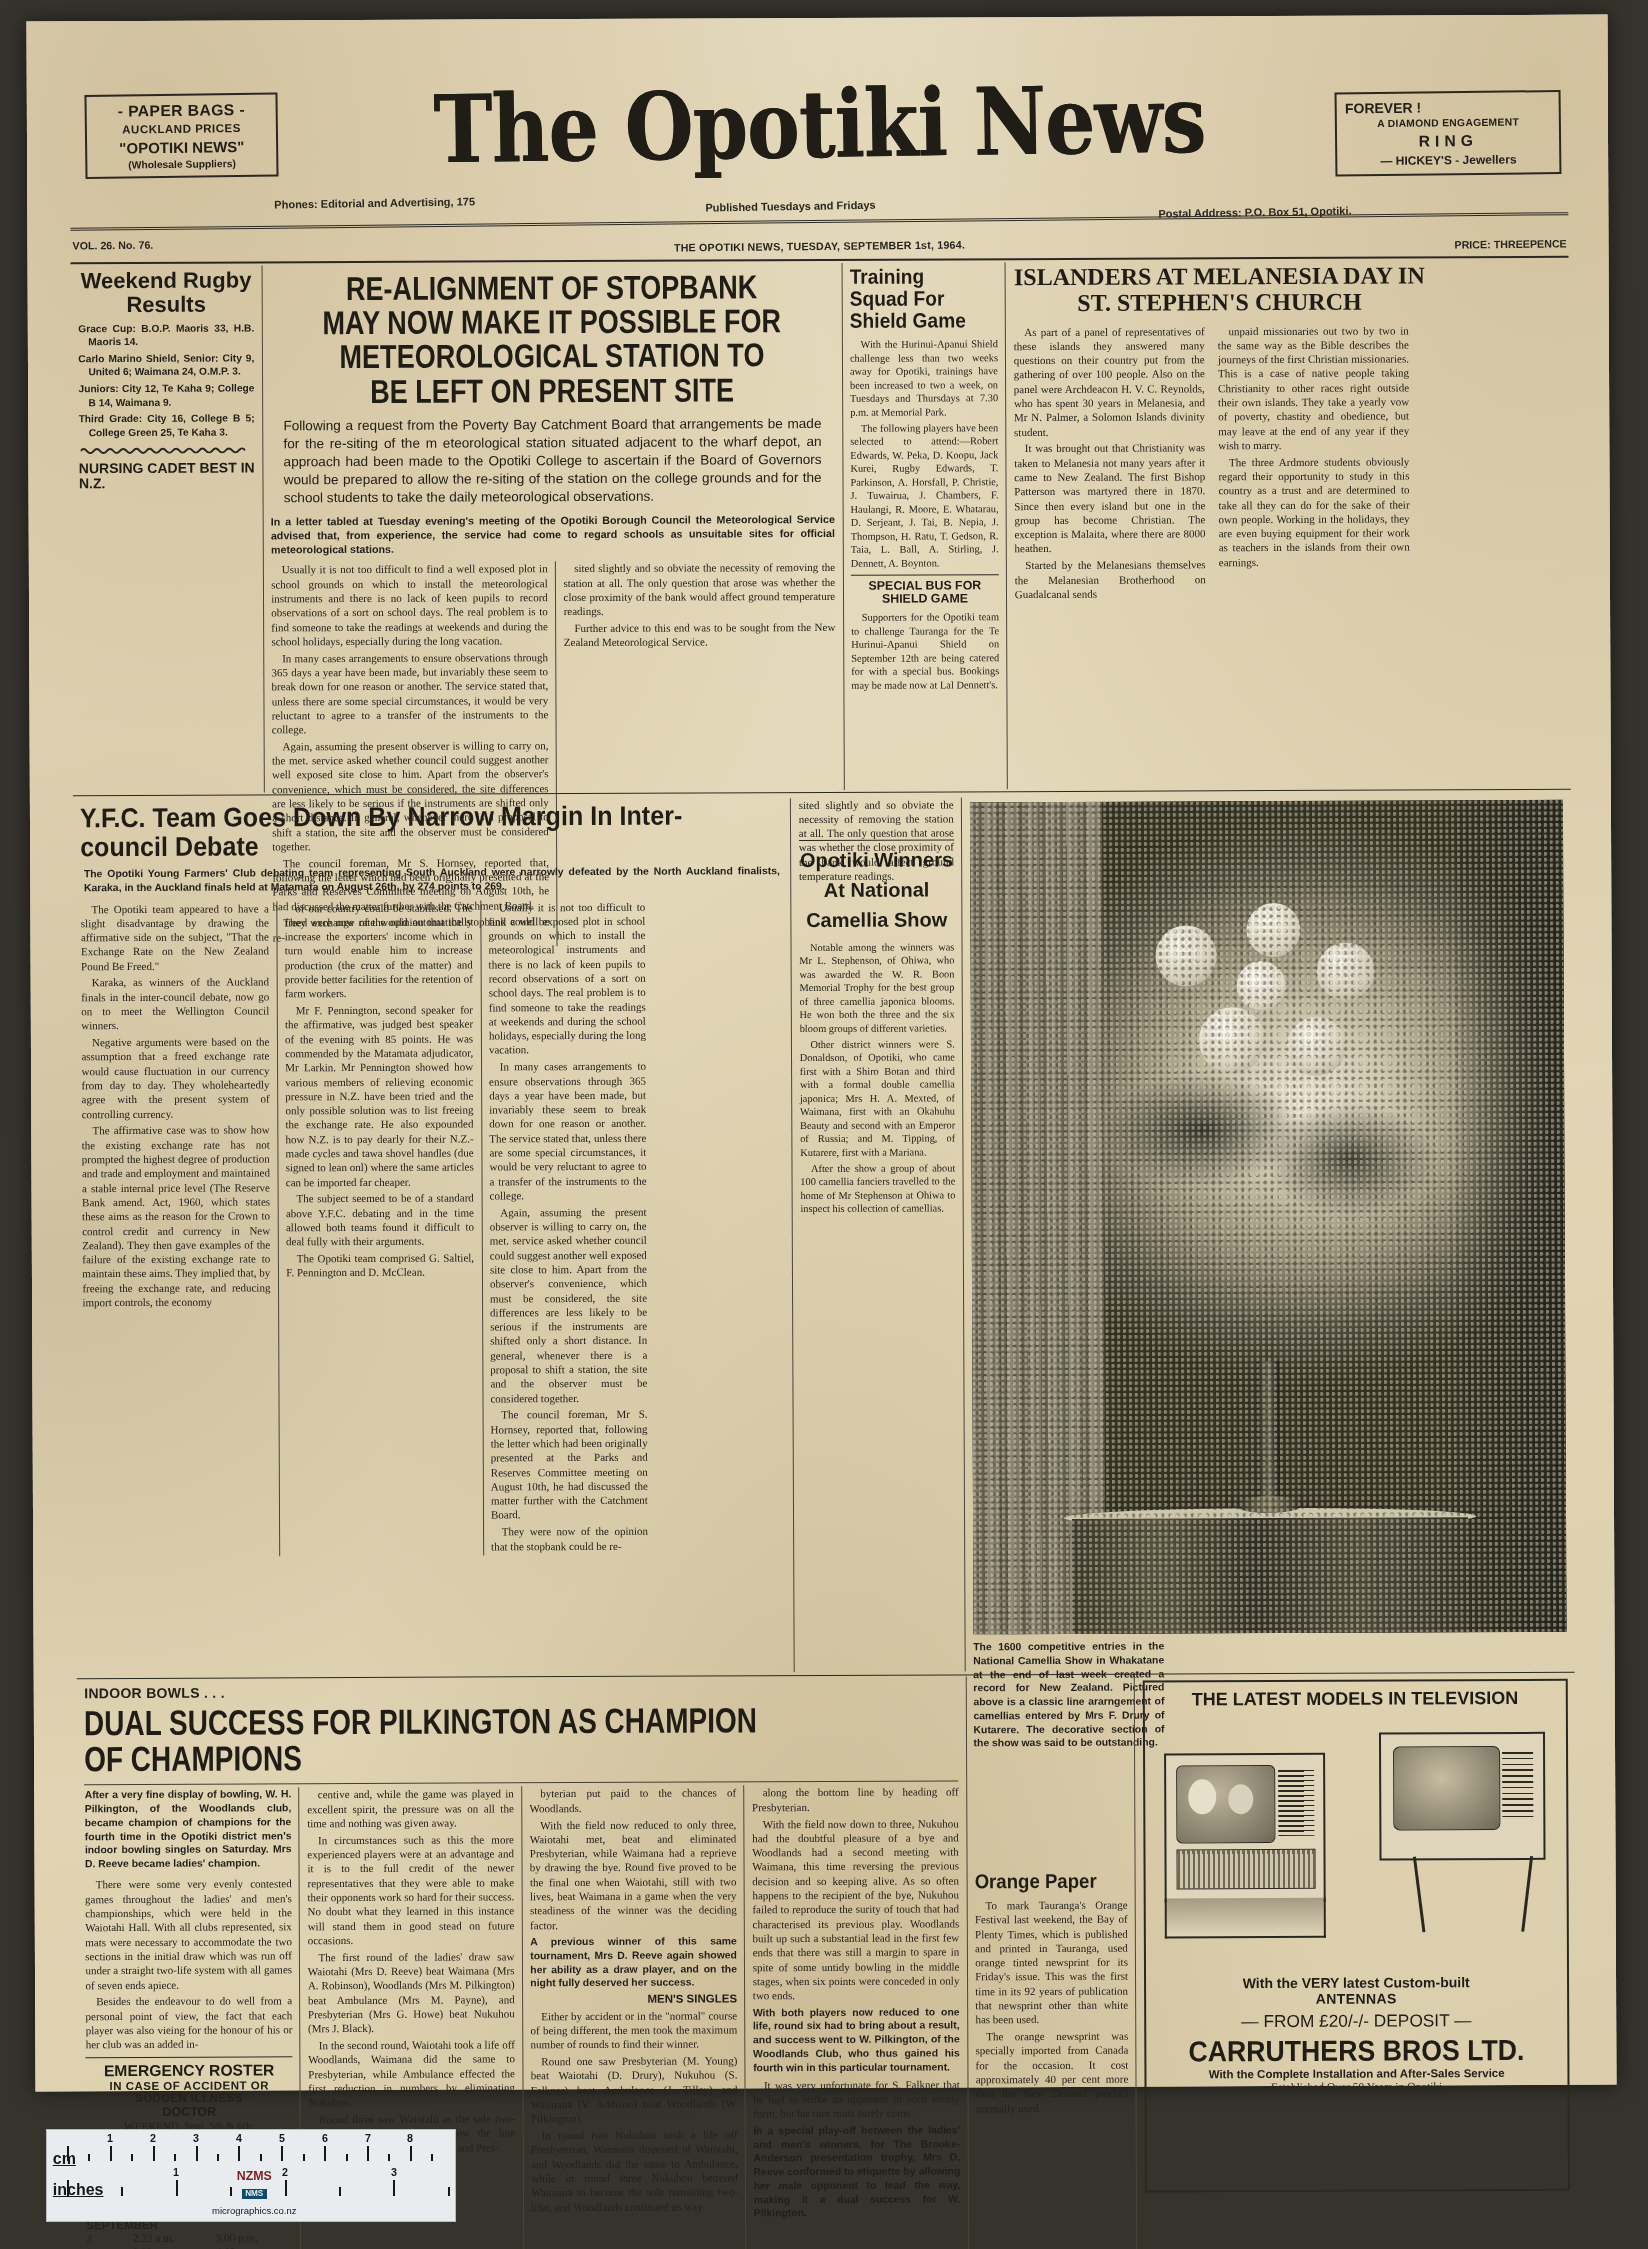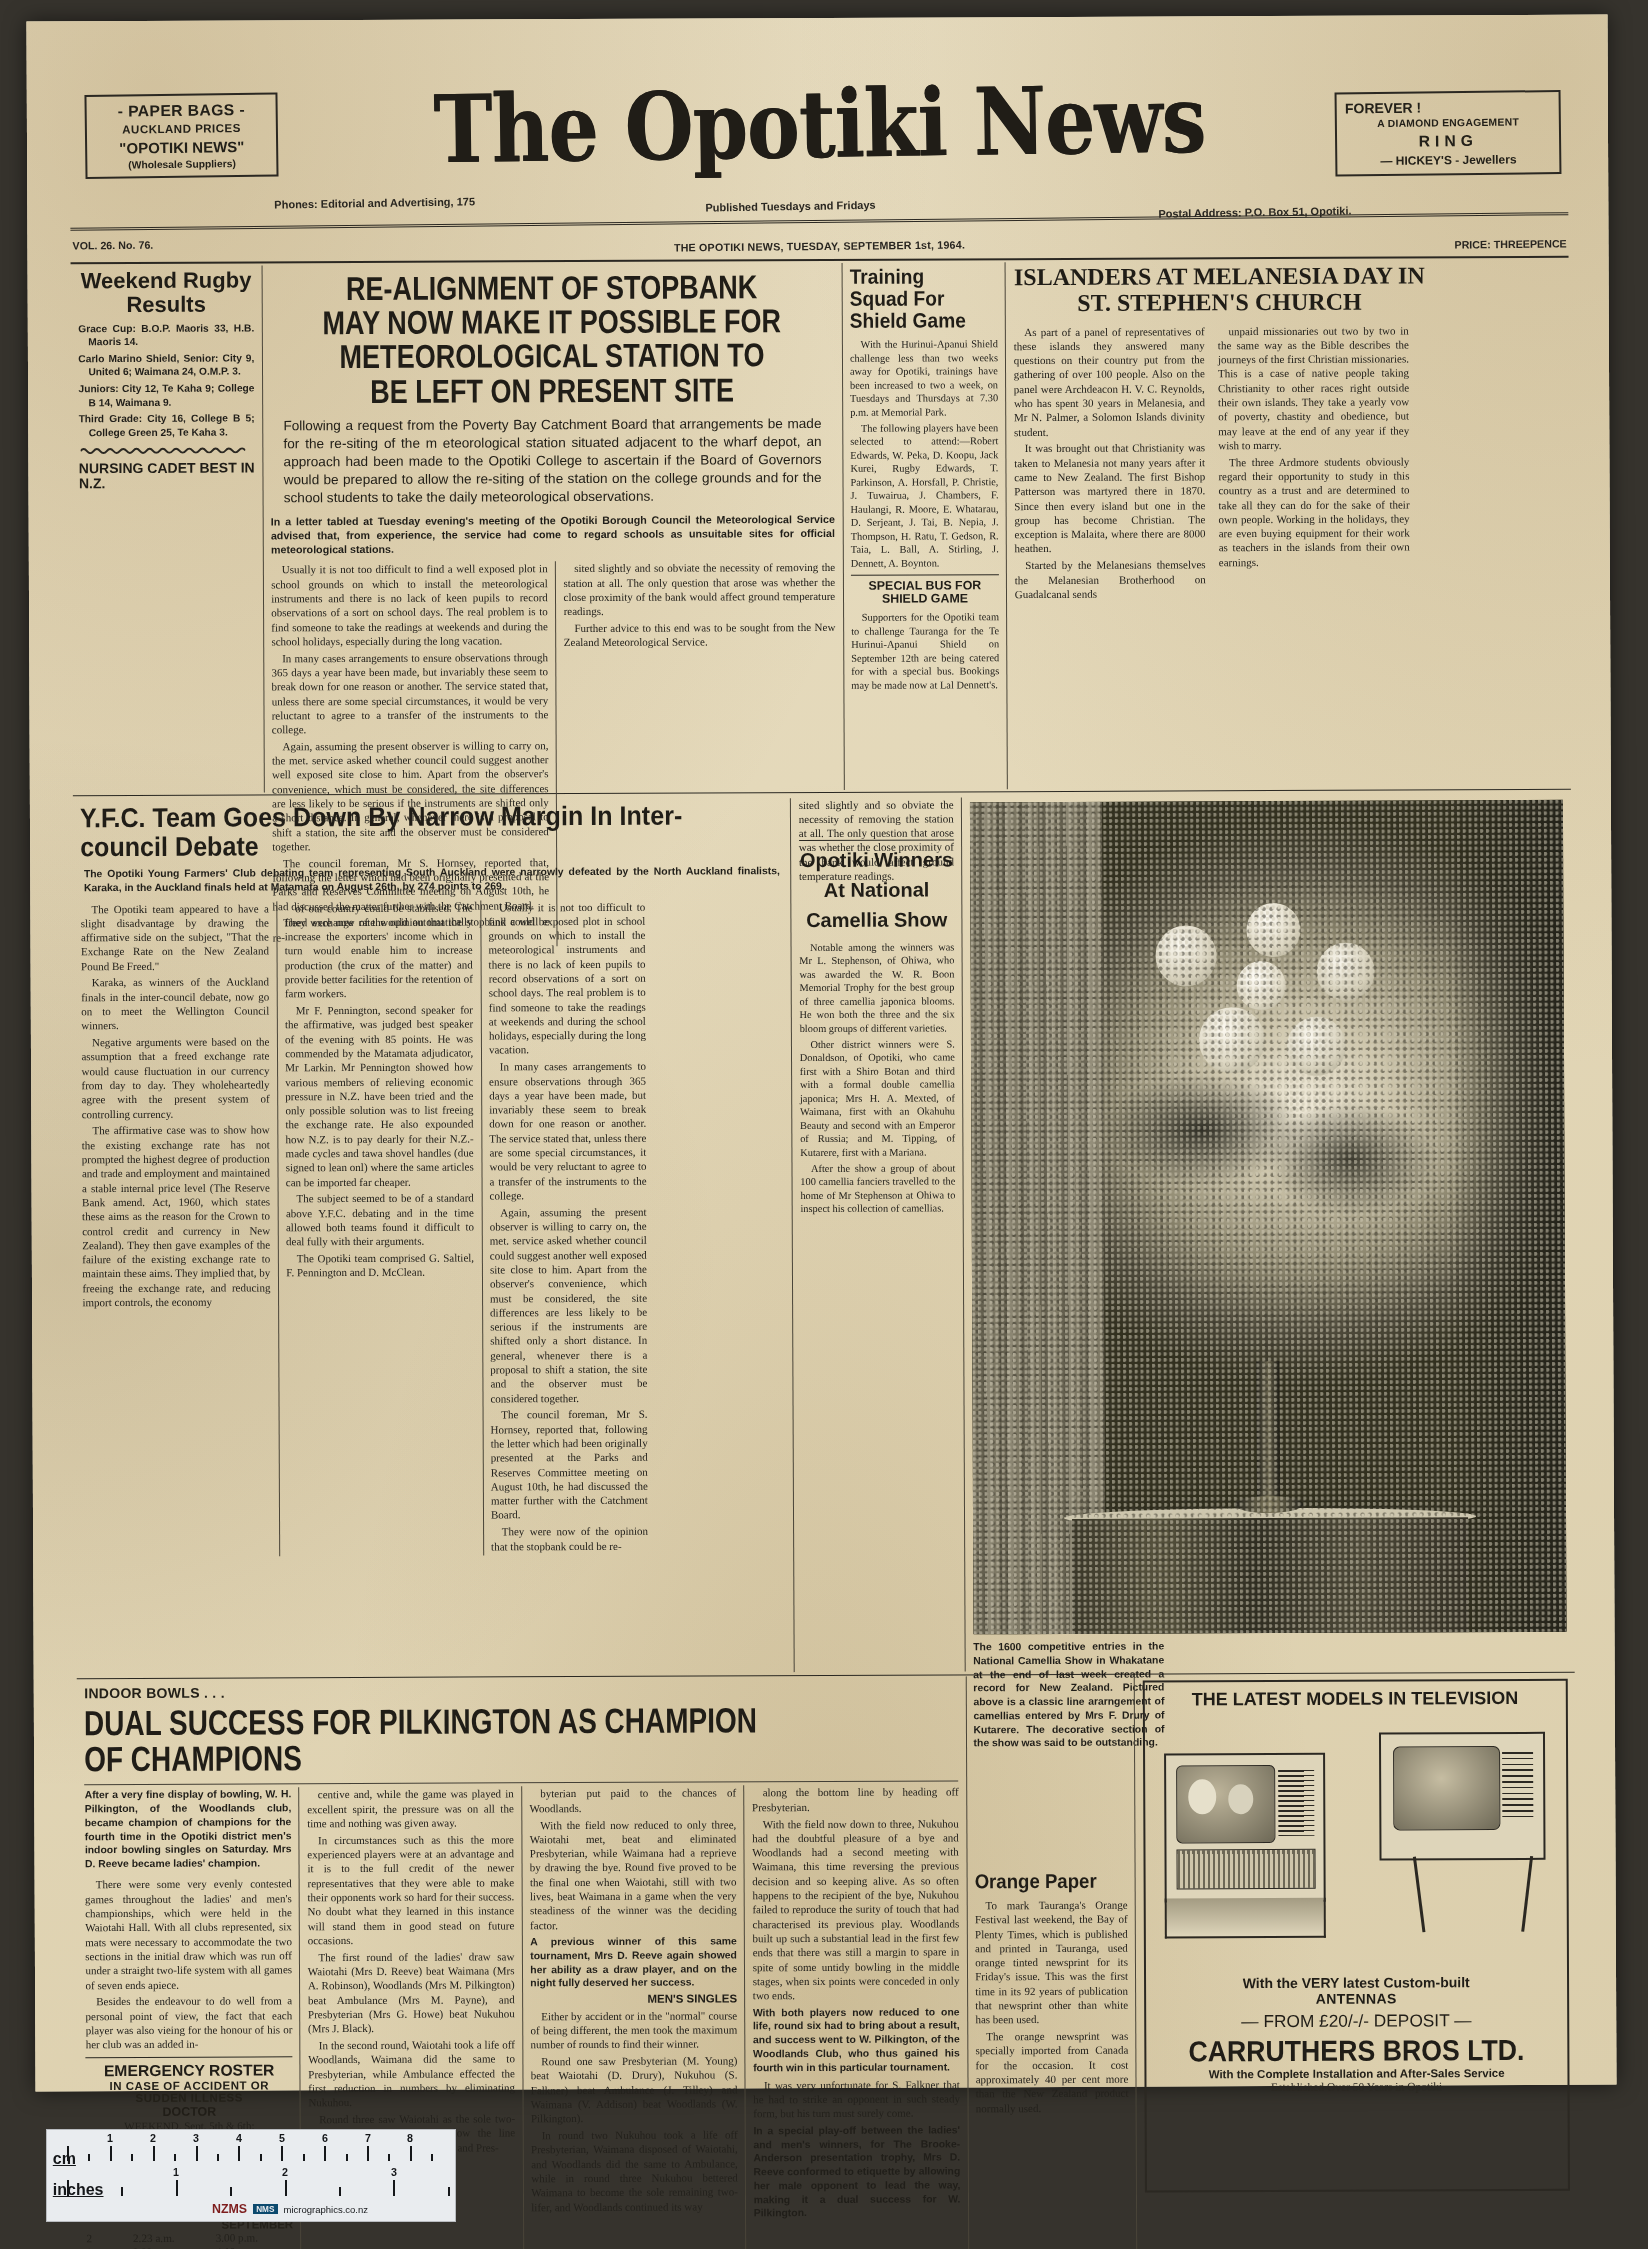--- a/index.html
+++ b/index.html
@@ -108,21 +108,21 @@
 
   
   #ruler{position:absolute;left:46px;bottom:28px;width:408px;height:91px;
          background:#e9ecef;border:0.8px solid #b9bcc0;}
   #ruler .rowlbl{position:absolute;left:5.8px;font-family:"Liberation Sans", sans-serif;
                  font-weight:bold;font-size:16px;color:#15171a;text-decoration:underline;}
   #ruler .tickrow{position:absolute;left:20px;right:3.3px;height:28px;}
   #ruler .tk{position:absolute;bottom:0;width:1.6px;background:#15171a;}
   #ruler .num{position:absolute;font-family:"Liberation Sans", sans-serif;
               font-weight:bold;font-size:10.7px;color:#15171a;}
-  #nzms{position:absolute;left:165px;bottom:5px;display:flex;align-items:center;gap:5.8px;}
+  #nzms{position:absolute;left:165px;bottom:5px;display:flex;align-items:center;gap:5.8px;flex-direction:column;}
   #nzms .tag{font-family:"Liberation Sans", sans-serif;font-weight:bold;font-size:12.4px;
              color:#7d1d1d;}
   #nzms .blk{background:#0c4a6e;color:#e9ecef;font-size:8.2px;padding:0.8px 3.3px;
              font-family:"Liberation Sans", sans-serif;font-weight:bold;}
   #nzms .url{font-family:"Liberation Sans", sans-serif;font-size:9.5px;color:#15171a;}
 
   .ad-box{border:2.5px double #2b2822;padding:6.6px 7.4px;}
 </style>
 </head>
 <body>
@@ -340,21 +340,21 @@
             <div class="body-serif" style="text-align:center;font-size:11px;">WEEKEND, Sept. 5th &amp; 6th:</div>
             <div class="body-serif" style="text-align:center;font-size:11px;">DR. MEREDITH, Phone 314.</div>
             <div style="font-family:'Liberation Sans',sans-serif;font-weight:bold;font-size:12.4px;margin-top:1.6px;color:#201d17;">CHEMIST</div>
             <div class="body-serif" style="text-align:center;font-size:11px;">WEEK, Sept. 4th to 10th:</div>
             <div class="body-serif" style="text-align:center;font-size:11px;">Grahame Sinel, Phone 101.</div>
           </div>
           <div class="rule"></div>
 
           <div>
             <div style="font-family:'Liberation Sans',sans-serif;font-weight:bold;font-size:15.7px;color:#201d17;text-align:left;">HIGH TIDES AT OPOTIKI</div>
-            <div style="font-family:'Liberation Sans',sans-serif;font-weight:bold;font-size:11.5px;text-align:right;color:#232019;">SEPTEMBER</div>
+            <div style="font-family:'Liberation Sans',sans-serif;font-weight:bold;font-size:11.5px;text-align:left;color:#232019;">SEPTEMBER</div>
             <table style="width:100%;border-collapse:collapse;font-family:'Liberation Serif',serif;font-size:11.2px;color:#23211c;">
               <tbody>
                       <tr>
                 <td style="width:22%;padding:0.8px 0;">2</td>
                 <td style="width:40%;">2.23 a.m.</td>
                 <td style="width:38%;">3.00 p.m.</td>
               </tr>
               <tr>
                 <td style="padding:0.8px 0;">3</td>
                 <td>3.32 a.m.</td>

